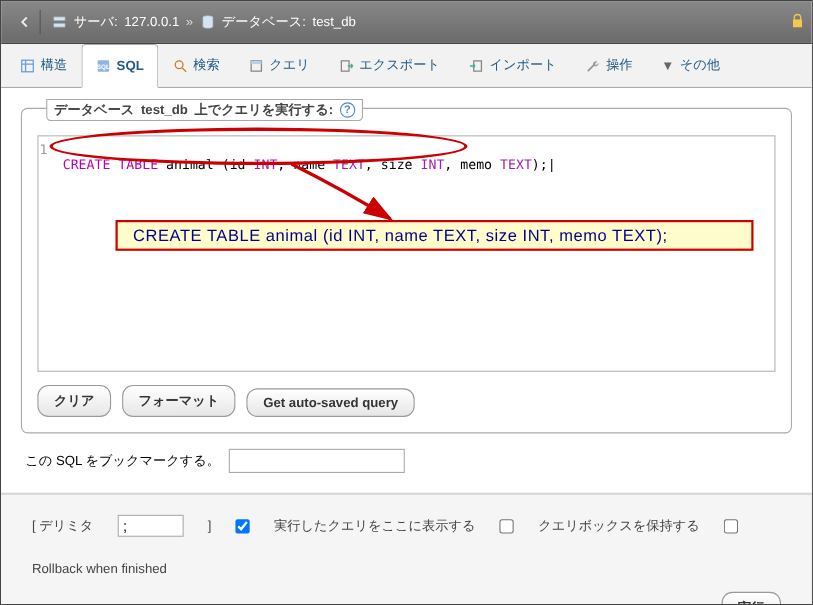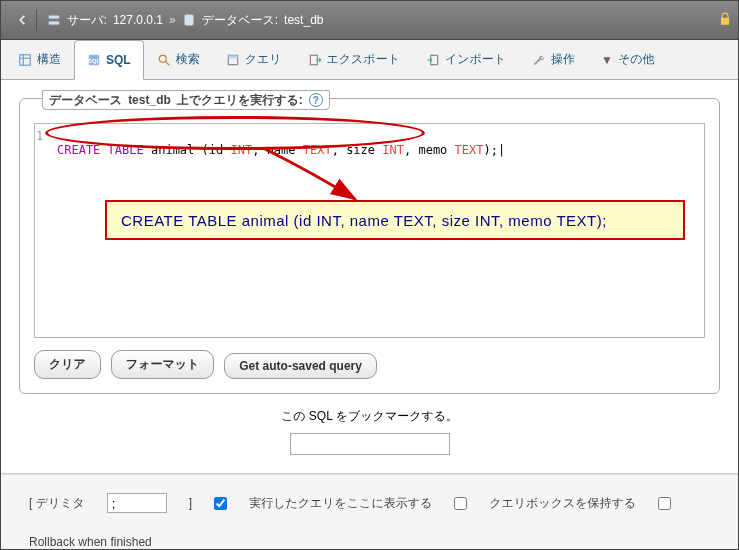--- a/index.html
+++ b/index.html
@@ -21,31 +21,31 @@
 
 .fieldset { border:1px solid #aaa; border-radius:6px; padding:14px 14px 14px 14px; position:relative; }
 .legend { position:relative; display:inline-flex; align-items:center; gap:6px; background:#fff; padding:0 6px; margin-left:8px; top:-23px; font-weight:bold; color:#444; border:1px solid #aaa; border-radius:0 0 4px 4px; height:20px;}
 .legend .help { color:#4a88c7; font-weight:bold; border:1px solid #4a88c7; border-radius:50%; width:14px; height:14px; display:flex; align-items:center; justify-content:center; font-size:10px;}
 
 .editor-wrap { position:relative; margin-top:-10px;}
 .editor { width:100%; height:215px; border:1px solid #b5b5b5; background:#fff; font-family:"Consolas",monospace; font-size:12px; padding:4px 6px 4px 22px; position:relative; }
 .gutter { position:absolute; left:1px; top:5px; color:#999; font-family:monospace; font-size:12px; }
 .codeline { position:absolute; left:22px; top:5px; font-family:"Consolas",monospace; white-space:pre; }
 .kw { color:#b800b8; }
-.ty { color:#ef4444; }
+.ty { color:#a21caf; }
 .id { color:#000; }
 
 .ellipse { position:absolute; left:10px; top:-8px; width:380px; height:34px; border:3px solid #cc0000; border-radius:50%; pointer-events:none; }
 .arrow { position:absolute; pointer-events:none; }
-.callout { position:absolute; left:70px; top:76px; width:580px; height:40px; border:2px solid #cc0000; background:#fffccc; display:flex; align-items:center; padding:0 14px; color:#00008b; font-family:Arial,sans-serif; font-size:15px; letter-spacing:0.5px;}
+.callout { position:absolute; left:70px; top:76px; width:580px; height:28px; border:2px solid #cc0000; background:#fffccc; display:flex; align-items:center; padding:0 14px; color:#00008b; font-family:Arial,sans-serif; font-size:15px; letter-spacing:0.5px;}
 
 .btnrow { margin-top:12px; display:flex; gap:10px; align-items:flex-end;}
 .btn { background:linear-gradient(#fff,#e6e6e6); border:1px solid #999; border-radius:10px; padding:5px 14px; font-size:12px; cursor:pointer; font-weight:bold; color:#333;}
 
-.bookmark { margin:14px 4px 10px 4px; display:flex; align-items:center; gap:8px;flex-direction:column;}
+.bookmark { margin:14px 4px 10px 4px; display:flex; align-items:center; gap:8px;}
 .bookmark input { border:1px solid #aaa; height:22px; width:160px; padding:0 4px;}
 
 .bottom { background:#f5f5f5; padding:18px 28px; border-top:1px solid #ddd;}
 .optrow { display:flex; align-items:center; flex-wrap:wrap; gap:22px; color:#444;}
 .optrow input[type=text] { border:1px solid #aaa; width:60px; height:20px; padding:0 4px;}
 .execrow { text-align:right; margin-top:14px;}
 </style>
 </head>
 <body>
 

